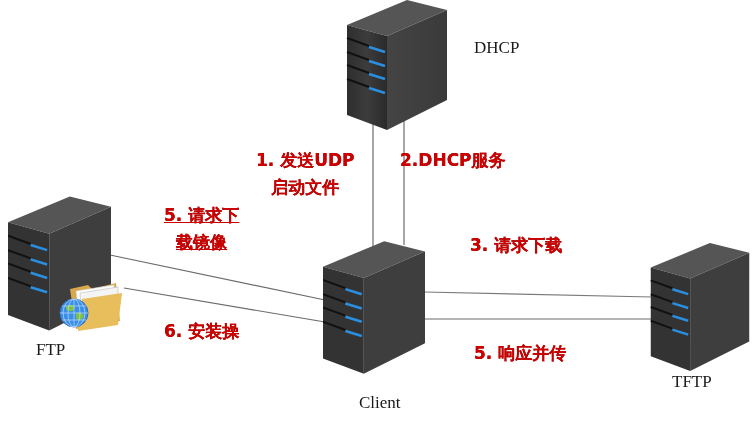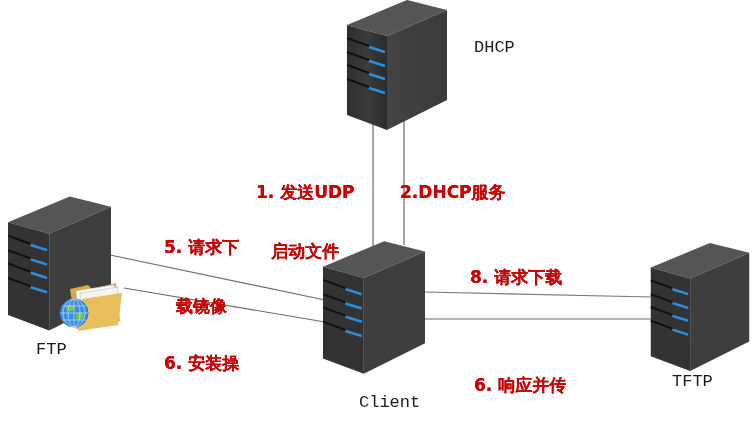--- a/index.html
+++ b/index.html
@@ -1,23 +1,23 @@
 <!DOCTYPE html>
 <html><head>
 <meta charset="utf-8">
 <style>
   html, body { margin:0; padding:0; background:#ffffff; }
   body { width:753px; height:421px; position:relative; overflow:hidden; font-family:"Liberation Sans", sans-serif; }
   .stage { position:absolute; left:0; top:0; width:753px; height:421px; }
   svg.links { position:absolute; left:0; top:0; width:753px; height:421px; }
   .server { position:absolute; }
   .server svg { width:100%; height:100%; display:block; }
-  .node-label { position:absolute; font-family:Liberation Mono, monospace; font-size:17px; color:#1a1a1a; white-space:nowrap; }
+  .node-label { position:absolute; font-family:Liberation Serif, serif; font-size:17px; color:#1a1a1a; white-space:nowrap; }
   .step { position:absolute; font-family:"DejaVu Sans", sans-serif; font-size:17px; color:#cc0000; line-height:27px; text-align:center; white-space:nowrap; font-weight:bold; text-shadow:0 0 0.5px #800000; }
-  .step span { display:block;margin-top:32px; }
+  .step span { display:block; }
   .ftp-icons { position:absolute; }
 </style>
 </head>
 <body>
 
 <div class="stage">
 
   <svg class="links" viewBox="0 0 753 421">
     <line x1="373" y1="120" x2="373" y2="250" stroke="#6b6b6b" stroke-width="1.2"></line>
     <line x1="404" y1="120" x2="404" y2="245" stroke="#6b6b6b" stroke-width="1.2"></line>
@@ -146,26 +146,26 @@
   <div class="node-label" style="left:672px; top:372px;">TFTP</div>
 
   <div class="step" style="left:256px; top:147px;">
     <span>1. 发送UDP</span>
     <span>启动文件</span>
   </div>
   <div class="step" style="left:400px; top:147px;">
     <span>2.DHCP服务</span>
   </div>
   <div class="step" style="left:470px; top:232px;">
-    <span>8. 请求下载</span>
+    <span>3. 请求下载</span>
   </div>
   <div class="step" style="left:474px; top:340px;">
-    <span>6. 响应并传</span>
+    <span>5. 响应并传</span>
   </div>
-  <div class="step" style="left:164px; top:202px;">
+  <div class="step" style="left:164px; top:202px;text-decoration:underline;">
     <span>5. 请求下</span>
     <span>载镜像</span>
   </div>
   <div class="step" style="left:164px; top:318px;">
     <span>6. 安装操</span>
   </div>
 
 </div>
 
 </body></html>

